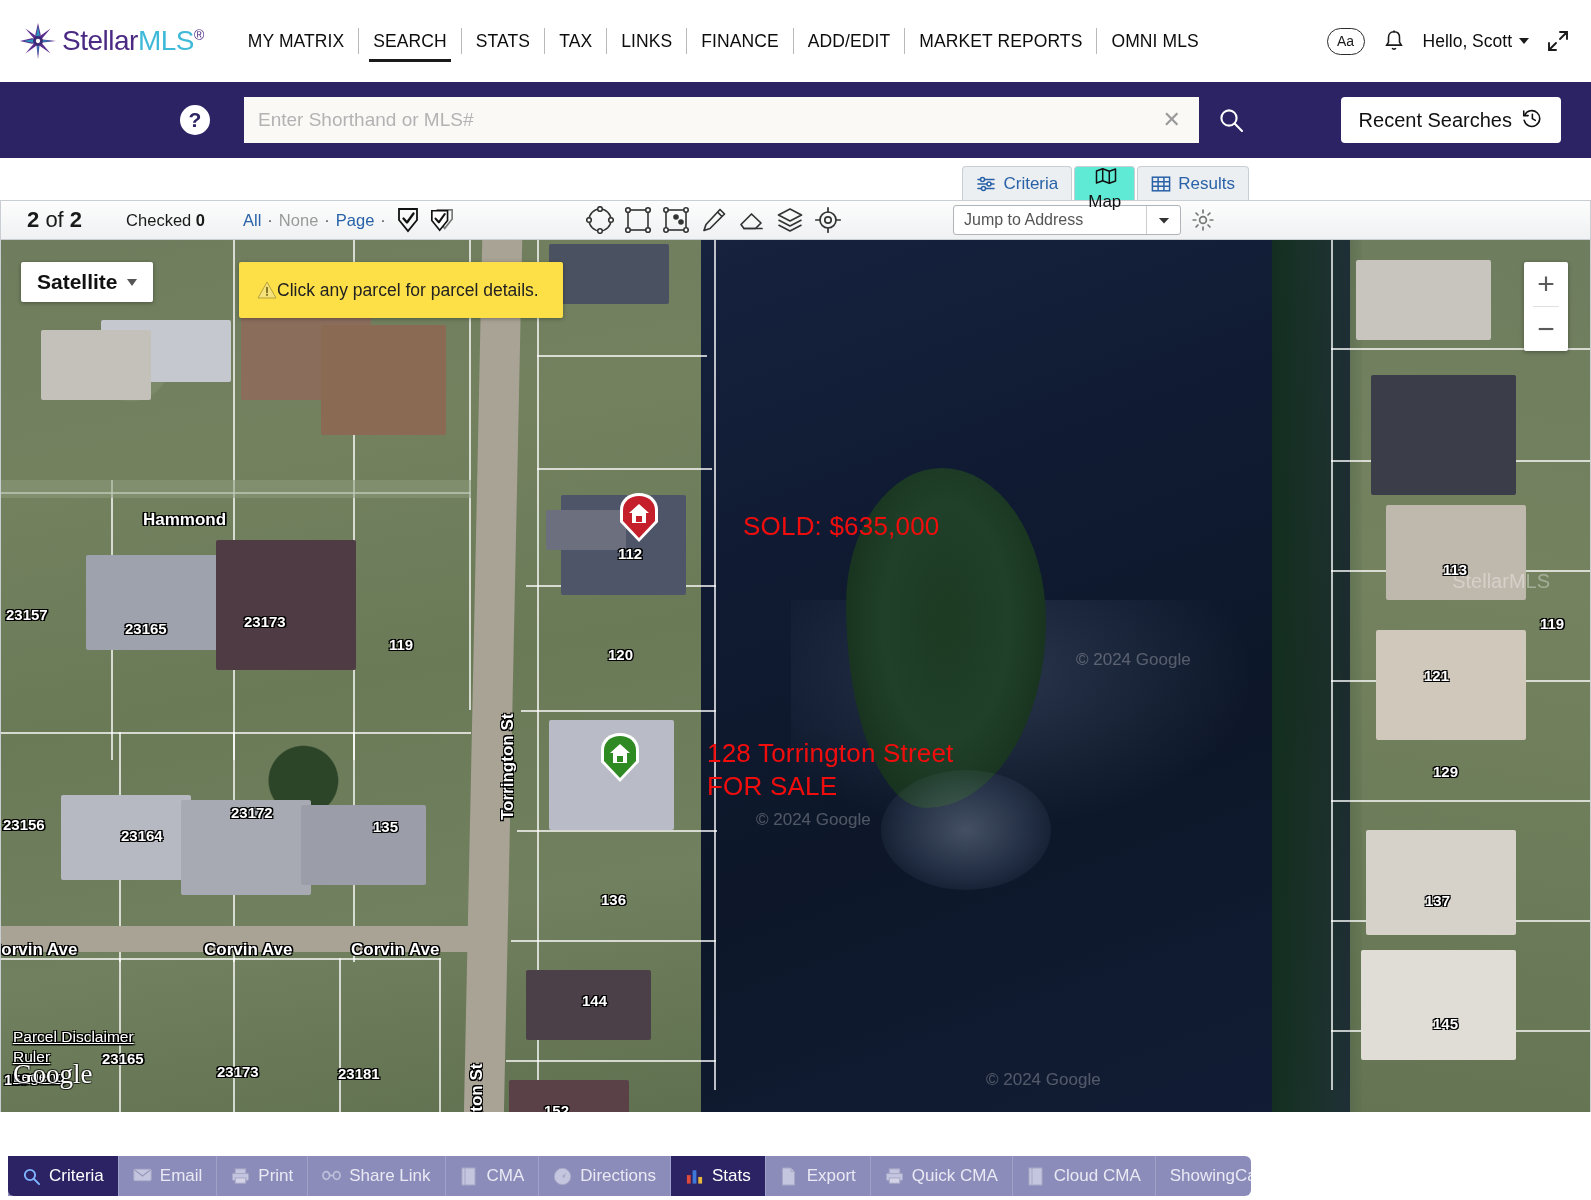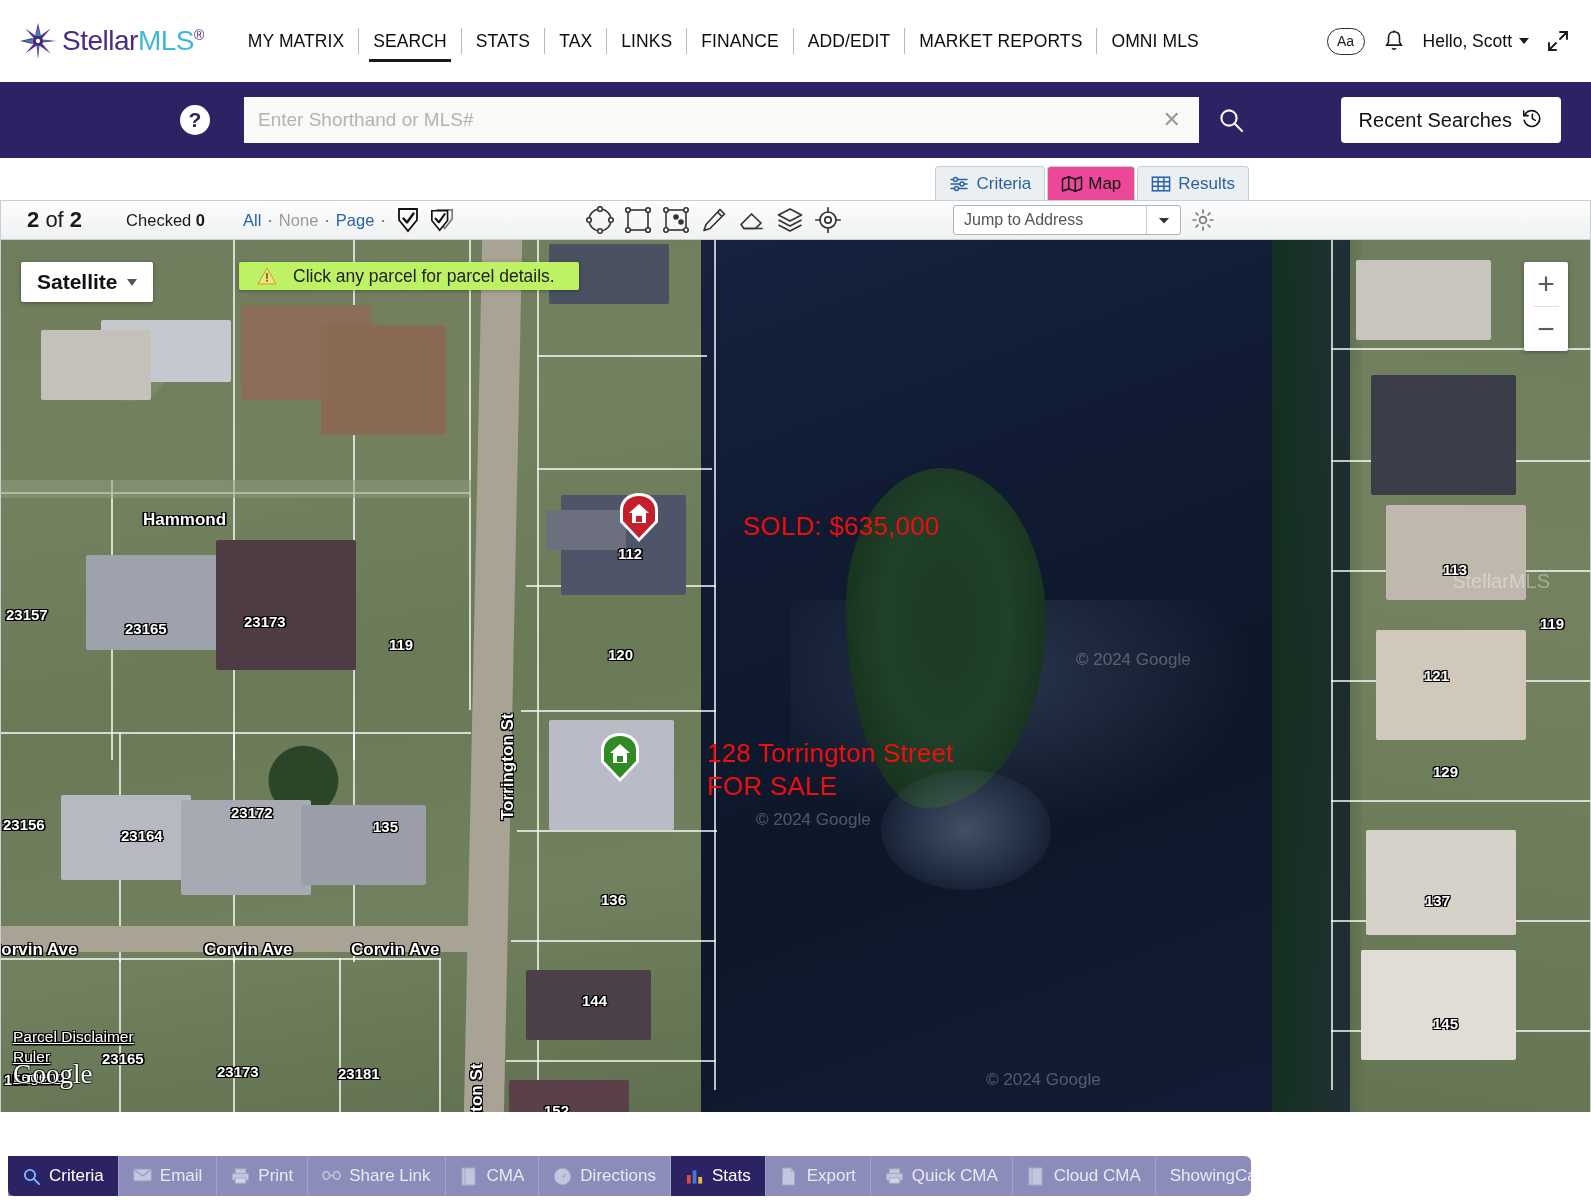--- a/index.html
+++ b/index.html
@@ -76,21 +76,21 @@
   
   .tabstrip {
     height: 42px; flex: 0 0 42px; background: #fff; position: relative;
     display: flex; align-items: flex-end; justify-content: flex-end; padding-right: 340px;
   }
   .tab {
     display: flex; align-items: center; gap: 7px; height: 34px; padding: 0 13px;
     font-size: 17px; color: #2962a8; background: #eceff1; border: 1px solid #c9ced2;
     border-bottom: none; border-radius: 4px 4px 0 0; cursor: pointer; margin-right: 2px;
   }
-  .tab.sel { background: #ec4899; color: #111; border-color: #c9ced2; position: relative; z-index: 3; }
+  .tab.sel { background: #5eead4; color: #111; border-color: #c9ced2; position: relative; z-index: 3; flex-direction: column; }
   .tab .ic { width: 20px; height: 18px; display: inline-block; }
 
   
   .maptoolbar {
     height: 40px; flex: 0 0 40px; border: 1px solid #c9ced2;
     background: linear-gradient(#fdfdfd,#eff1f2);
     display: flex; align-items: center; padding: 0 10px; gap: 0; position: relative;
   }
   .cnt { font-size: 22px; color: #1a1a1a; margin-left: 16px; }
   .cnt b { font-weight: bold; }
@@ -159,22 +159,22 @@
   
   .sat-ctl {
     position: absolute; left: 20px; top: 22px; background: #fff; height: 40px;
     display: flex; align-items: center; padding: 0 16px; gap: 9px; border-radius: 2px;
     font-size: 21px; font-weight: bold; color: #111; cursor: pointer;
     box-shadow: 0 1px 4px rgba(0,0,0,0.35);
   }
   .sat-ctl .caret { width: 0; height: 0; border-left: 5px solid transparent; border-right: 5px solid transparent; border-top: 7px solid #555; }
 
   .parcel-note {
-    position: absolute; left: 238px; top: 22px; background: #bef264; height: 28px; border-radius: 2px;
-    display: flex; align-items: center; gap: 16px; padding: 0 24px 0 18px;
+    position: absolute; left: 238px; top: 22px; background: #fde047; height: 56px; border-radius: 2px;
+    display: flex; align-items: center; gap: 0; padding: 0 24px 0 18px;
     font-size: 17.5px; color: #222; box-shadow: 0 1px 4px rgba(0,0,0,0.3);
   }
   .warn-tri { width: 20px; height: 18px; }
 
   .zoomctl {
     position: absolute; right: 22px; top: 22px; width: 44px; background: #fff; border-radius: 2px;
     box-shadow: 0 1px 4px rgba(0,0,0,0.35); overflow: hidden;
   }
   .zbtn { height: 44px; display: flex; align-items: center; justify-content: center;
     font-size: 30px; color: #5a5a5a; cursor: pointer; }

